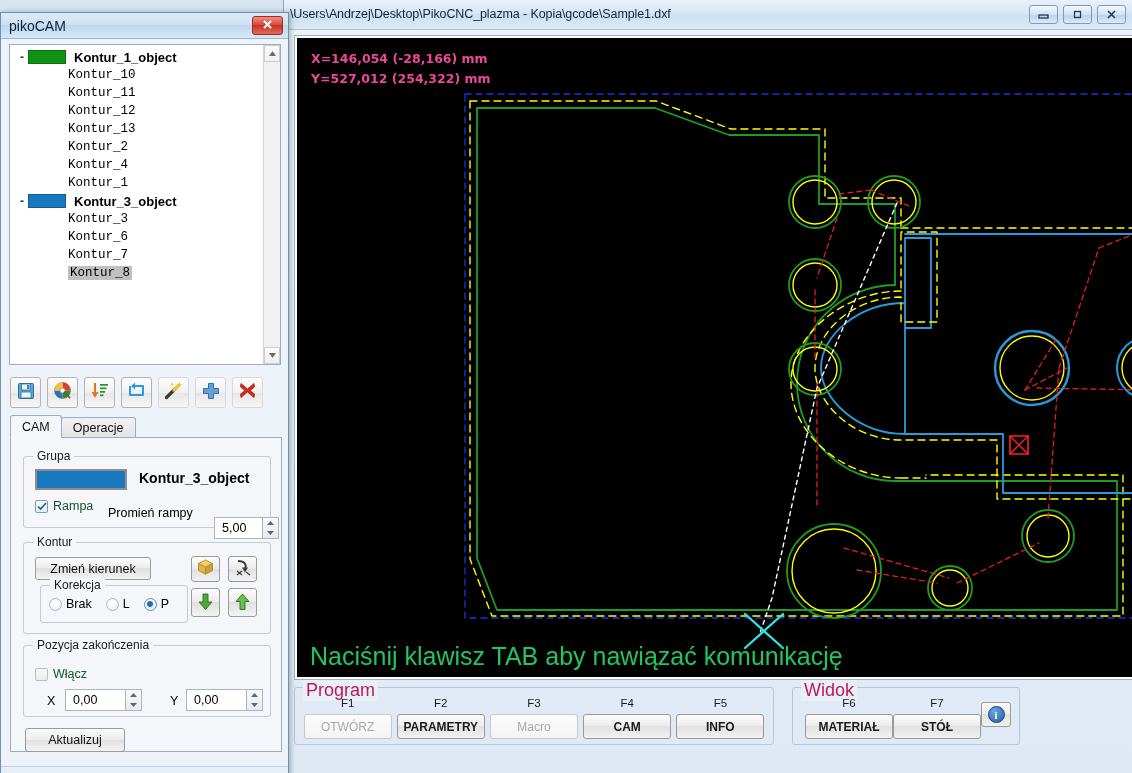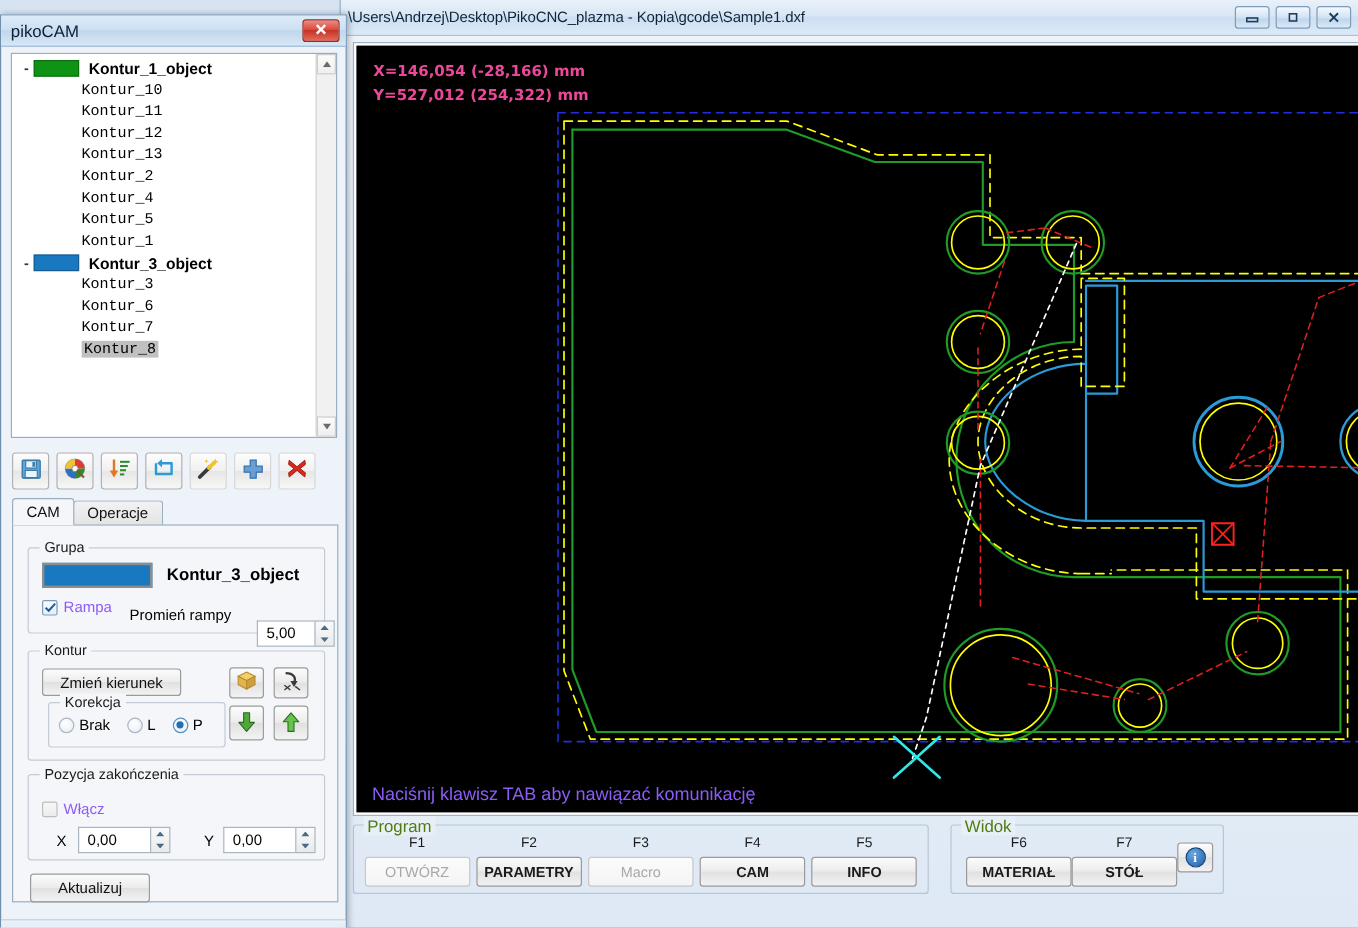--- a/index.html
+++ b/index.html
@@ -65,38 +65,38 @@
     color: #ec4899;
     font-family: "DejaVu Sans", sans-serif;
     font-size: 12.5px;
     font-weight: bold;
     white-space: nowrap;
   }
   .coord-x { top: 13px; }
   .coord-y { top: 33px; }
   .tab-msg {
     position: absolute; left: 13px; bottom: 6px;
-    color: #8b5cf6;
-    font-size: 15px;
+    color: #22c55e;
+    font-size: 25px;
     font-family: "Liberation Sans", sans-serif;
     white-space: nowrap;
   }
   .cad-svg { position: absolute; left: 0; top: 0; }
 
   
   .fnbar { position: absolute; left: 10px; top: 687px; width: 1108px; height: 62px; }
   .fgroup {
     position: absolute; top: 0; height: 58px;
     border: 1px solid #b6c6d6; border-radius: 3px;
     background: transparent;
   }
   .fgroup-label {
     position: absolute; left: 8px; top: -8px;
     background: #e8eff7; padding: 0 3px;
-    font-size: 14px; color: #4d7c0f;
+    font-size: 18px; color: #be185d;
   }
   #grp-program { left: 0; width: 480px; }
   #grp-widok   { left: 498px; width: 228px; }
   .fkeys { position: absolute; left: 0; top: 9px; width: 100%; display: flex; }
   .fkey-col { display: flex; flex-direction: column; align-items: center; }
   .fkey-label { font-size: 11.5px; color: #1a1a1a; margin-bottom: 5px; font-weight: normal; }
   .fbtn {
     width: 88px; height: 25px;
     background: linear-gradient(to bottom, #fcfcfc, #ececec 48%, #e1e1e1 50%, #f2f2f2);
     border: 1px solid #9a9a9a; border-radius: 3px;
@@ -230,21 +230,21 @@
 
   .grupa-swatch {
     position: absolute; left: 11px; top: 12px;
     width: 92px; height: 21px;
     background: #1878c0; border: 2px solid #8d8d8d;
   }
   .grupa-name {
     position: absolute; left: 115px; top: 13px;
     font-size: 14px; font-weight: bold; color: #000;
   }
-  .chk { display: flex; align-items: flex-end; cursor: pointer; font-size: 12.5px; color: #8b5cf6; }
+  .chk { display: flex; align-items: flex-end; cursor: pointer; font-size: 12.5px; color: #14532d; }
   .chkbox {
     width: 13px; height: 13px; margin-right: 5px;
     border: 1px solid #7a9ab8; border-radius: 2px;
     background: linear-gradient(to bottom, #f8fcff, #e2eef8);
     display: flex; align-items: center; justify-content: center;
   }
   .chkbox.off { border-color: #bdbdbd; background: linear-gradient(to bottom,#f7f7f7,#ececec); }
   #chk-rampa { position: absolute; left: 11px; top: 42px; }
   #chk-wlacz { position: absolute; left: 11px; top: 21px; }
 
@@ -556,23 +556,20 @@
         <div class="tree-row">
             <span class="tree-leaf-label">Kontur_13</span>
           </div>
         <div class="tree-row">
             <span class="tree-leaf-label">Kontur_2</span>
           </div>
         <div class="tree-row">
             <span class="tree-leaf-label">Kontur_4</span>
           </div>
         <div class="tree-row">
-            <span class="tree-leaf-label">Kontur_5</span>
-          </div>
-        <div class="tree-row">
             <span class="tree-leaf-label">Kontur_1</span>
           </div>
 
         <div class="tree-row group">
           <span class="tree-exp">-</span>
           <span class="tree-swatch" id="sw1" style="background: rgb(24, 120, 192);"></span>
           <span>Kontur_3_object</span>
         </div>
         <div class="tree-row">
             <span class="tree-leaf-label">Kontur_3</span>

